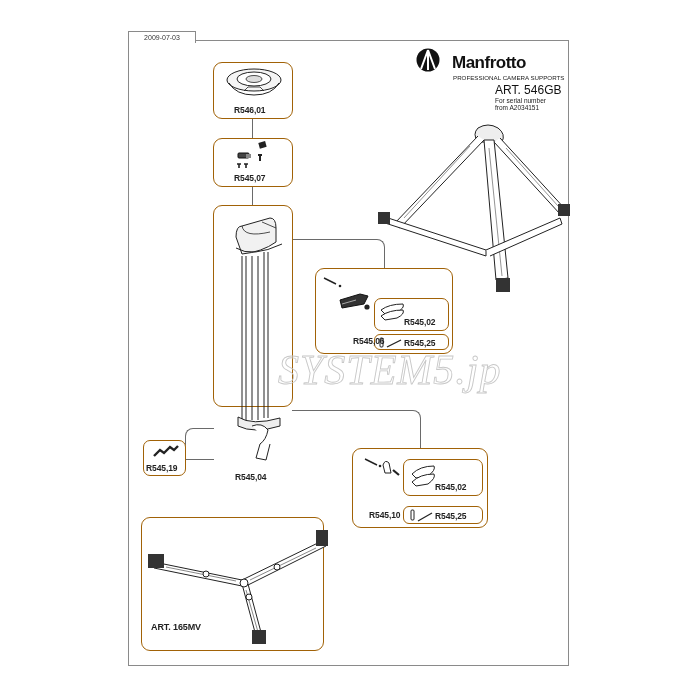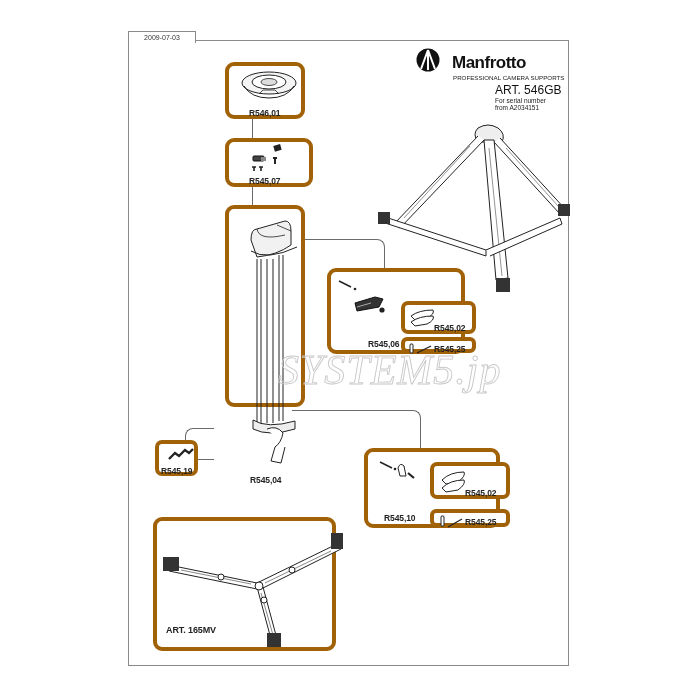--- a/index.html
+++ b/index.html
@@ -3,21 +3,21 @@
 <meta charset="utf-8">
 <style>
   html, body { margin:0; padding:0; background:#ffffff; }
   body { width:700px; height:700px; position:relative; overflow:hidden;
          font-family:"Liberation Sans", sans-serif; color:#1a1a1a; }
   .abs { position:absolute; }
   .page-border { left:128px; top:40px; width:441px; height:626px;
                  border:1px solid #8a8a8a; box-sizing:border-box; }
   .date-tab { left:128px; top:31px; width:66px; height:11px; border:1px solid #8a8a8a;
               border-bottom:none; font-size:7px; line-height:11px; text-align:center; color:#333; background:#fff; }
-  .box { border:4px solid #a16207; border-radius:9px; box-sizing:border-box; background:#fff;margin-left:12px; }
+  .box { border:1px solid #a16207; border-radius:9px; box-sizing:border-box; background:#fff; }
   .part-label { font-weight:bold; font-size:8.5px; color:#222; letter-spacing:-0.1px; position:absolute; white-space:nowrap; }
   .connector { position:absolute; border-color:#6a6a6a; border-style:solid; border-width:0; }
   .logo-name { font-weight:bold; font-size:17px; letter-spacing:-0.5px; color:#111; }
   .logo-sub { font-size:6.2px; color:#222; letter-spacing:0px; }
   .art-title { font-size:12px; color:#111; }
   .serial { font-size:6.5px; color:#222; line-height:8px; }
   .watermark { left:278px; top:346px; font-family:"Liberation Serif", serif; font-style:italic;
                font-size:42px; color:transparent; -webkit-text-stroke:0.9px #c8c8c8;
                letter-spacing:1px; white-space:nowrap; }
   svg { position:absolute; overflow:visible; }
@@ -50,21 +50,21 @@
   <svg width="60" height="32" style="left:10px;top:4px;" viewBox="0 0 60 32">
     <ellipse cx="30" cy="13" rx="27" ry="11" fill="#f4f4f4" stroke="#222" stroke-width="1"></ellipse>
     <ellipse cx="30" cy="12" rx="17" ry="7" fill="#fff" stroke="#222" stroke-width="1"></ellipse>
     <ellipse cx="30" cy="12" rx="8" ry="3.5" fill="#ddd" stroke="#222" stroke-width="0.8"></ellipse>
     <path d="M5 16 Q12 28 30 28 Q48 28 55 16" fill="none" stroke="#222" stroke-width="1"></path>
     <path d="M20 24 L24 20 L36 20 L40 24" fill="none" stroke="#222" stroke-width="0.8"></path>
   </svg>
   <div class="part-label" style="left:20px;top:42px;">R546,01</div>
 </div>
 
-<div class="abs box" style="left:213px;top:138px;width:88px;height:49px;">
+<div class="abs box" style="left:213px;top:138px;width:80px;height:49px;">
   <svg width="50" height="28" style="left:18px;top:2px;" viewBox="0 0 50 28">
     <rect x="27" y="1" width="7" height="6" fill="#222" transform="rotate(-15 30 4)"></rect>
     <rect x="6" y="12" width="11" height="5" rx="1" fill="#444" stroke="#111"></rect>
     <rect x="14" y="13" width="5" height="4" fill="#888"></rect>
     <path d="M28 14 v6 M26 14 h4" stroke="#222" stroke-width="2"></path>
     <path d="M7 23 v4 M5 23 h4 M14 23 v4 M12 23 h4" stroke="#222" stroke-width="1.6"></path>
   </svg>
   <div class="part-label" style="left:20px;top:34px;">R545,07</div>
 </div>
 

